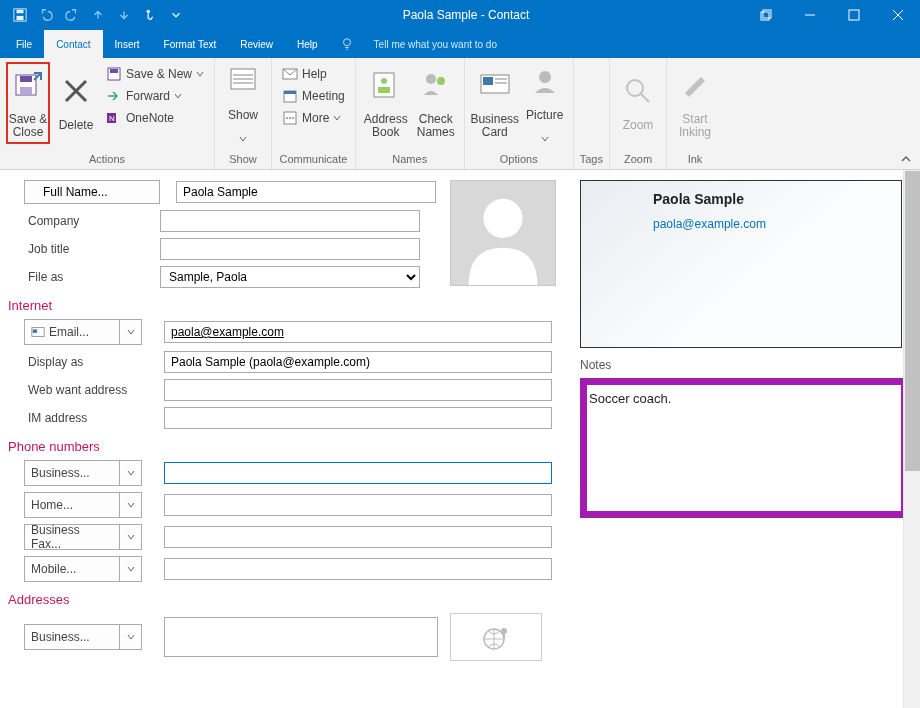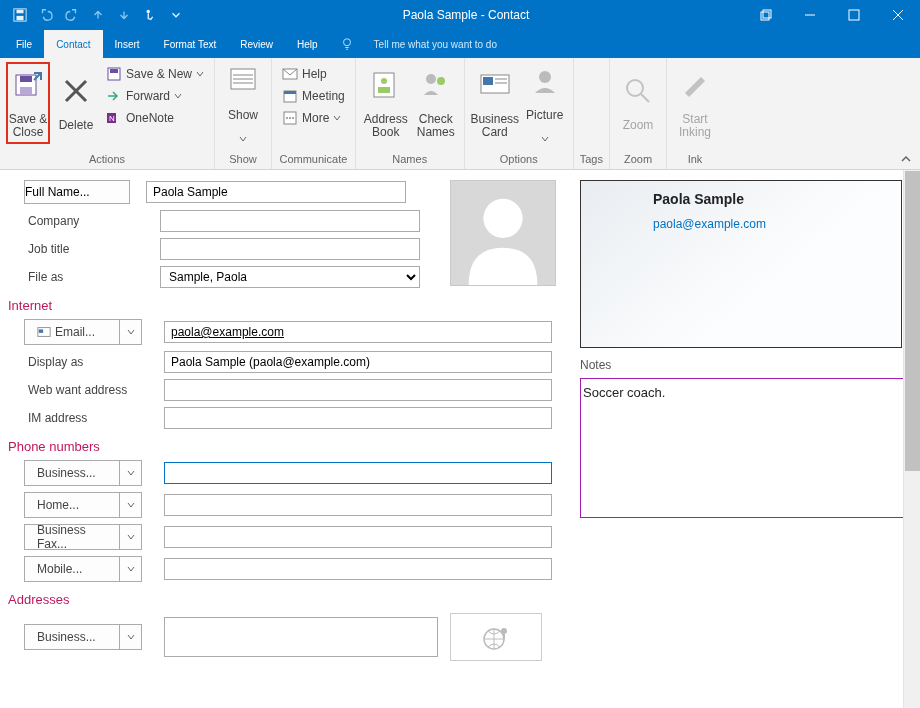--- a/index.html
+++ b/index.html
@@ -40,37 +40,37 @@
 
 .main { display: flex; height: calc(708px - 30px - 28px - 112px); }
 .left-pane { width: 570px; padding: 10px 6px 0 4px; overflow: hidden; position: relative; }
 .right-pane { flex: 1; padding: 10px 12px 0 10px; position: relative; }
 .vscroll { position: absolute; right: 0; top: 0; bottom: 0; width: 17px; background: #f0f0f0; border-left: 1px solid #e4e4e4; }
 .vscroll-thumb { width: 15px; margin: 1px; background: #c1c1c1; height: 300px; }
 
 .row { display: flex; align-items: center; margin-bottom: 6px; }
 .lbl { width: 128px; padding-left: 20px; font-size: 12px; color: #444; }
 .section-lbl { font-size: 13px; color: #be185d; padding-left: 4px; margin: 10px 0 6px 0; }
-.fld-btn { width: 106px; height: 24px; margin-left: 20px; border: 1px solid #ababab; background: #fdfdfd; display: flex; align-items: center; padding: 0 0; font-size: 12px; cursor: pointer; }
-.dd-btn { width: 96px; height: 26px; border: 1px solid #ababab; background: #fdfdfd; display: flex; align-items: center; padding: 0 12px; font-size: 12px; cursor: pointer; margin-left: 20px; }
+.fld-btn { width: 136px; height: 24px; margin-left: 20px; border: 1px solid #ababab; background: #fdfdfd; display: flex; align-items: center; padding: 0 18px; font-size: 12px; cursor: pointer; }
+.dd-btn { width: 96px; height: 26px; border: 1px solid #ababab; background: #fdfdfd; display: flex; align-items: center; padding: 0 6px; font-size: 12px; cursor: pointer; margin-left: 20px; }
 .dd-caret { width: 22px; height: 26px; border: 1px solid #ababab; border-left: none; display: flex; align-items: center; justify-content: center; cursor: pointer; background: #fdfdfd; }
 .text-in { height: 22px; border: 1px solid #ababab; background: #fff; padding: 0 6px; font-size: 12px; outline: none; }
 .w260 { width: 260px; }
 .w388 { width: 388px; }
 .select-in { width: 260px; height: 22px; border: 1px solid #ababab; font-size: 12px; padding: 0 4px; background: #fff; }
 .underlined { text-decoration: underline; }
 
 .photo-box { position: absolute; left: 450px; top: 10px; width: 106px; height: 106px; border: 1px solid #c8c8c8; background: #d8d8d8; display: flex; align-items: center; justify-content: center; overflow: hidden; }
 .photo-box svg { width: 106px; height: 106px; }
 
 .bizcard { width: 322px; height: 168px; background: linear-gradient(140deg, #e9edf1 0%, #fcfdfe 60%); border: 1px solid #333; padding: 10px 12px; margin-bottom: 10px; }
 .bizcard .name { font-size: 14px; font-weight: 600; color: #222; margin-left: 60px; }
 .bizcard .mail { font-size: 12px; color: #0173c7; margin-left: 60px; margin-top: 10px; }
 .notes-lbl { font-size: 12px; color: #555; margin-bottom: 6px; }
-.notes-box { width: 100%; height: 140px; border: 1px solid #a21caf; padding: 6px 2px; font-size: 13px; color: #222; }
+.notes-box { width: 100%; height: 140px; border: 7px solid #a21caf; padding: 6px 2px; font-size: 13px; color: #222; }
 
 svg { display: block; }
 .caret { width: 8px; height: 8px; }
 </style>
 </head>
 <body>
 
 <div class="titlebar">
   <div class="qat">
     <div class="qat-btn">

